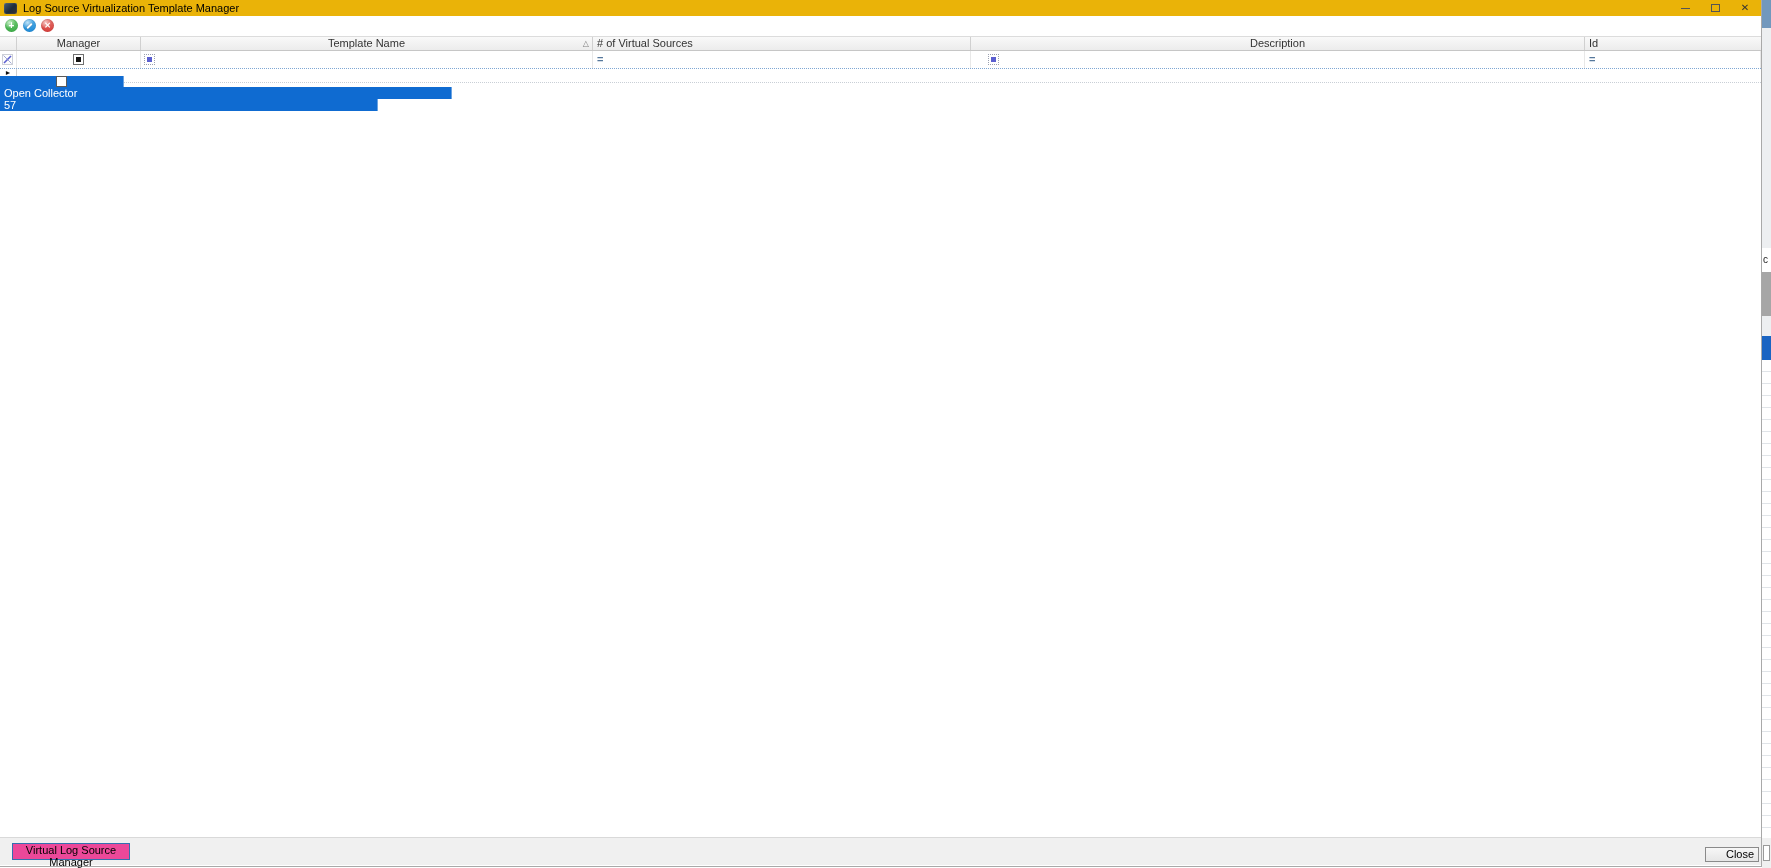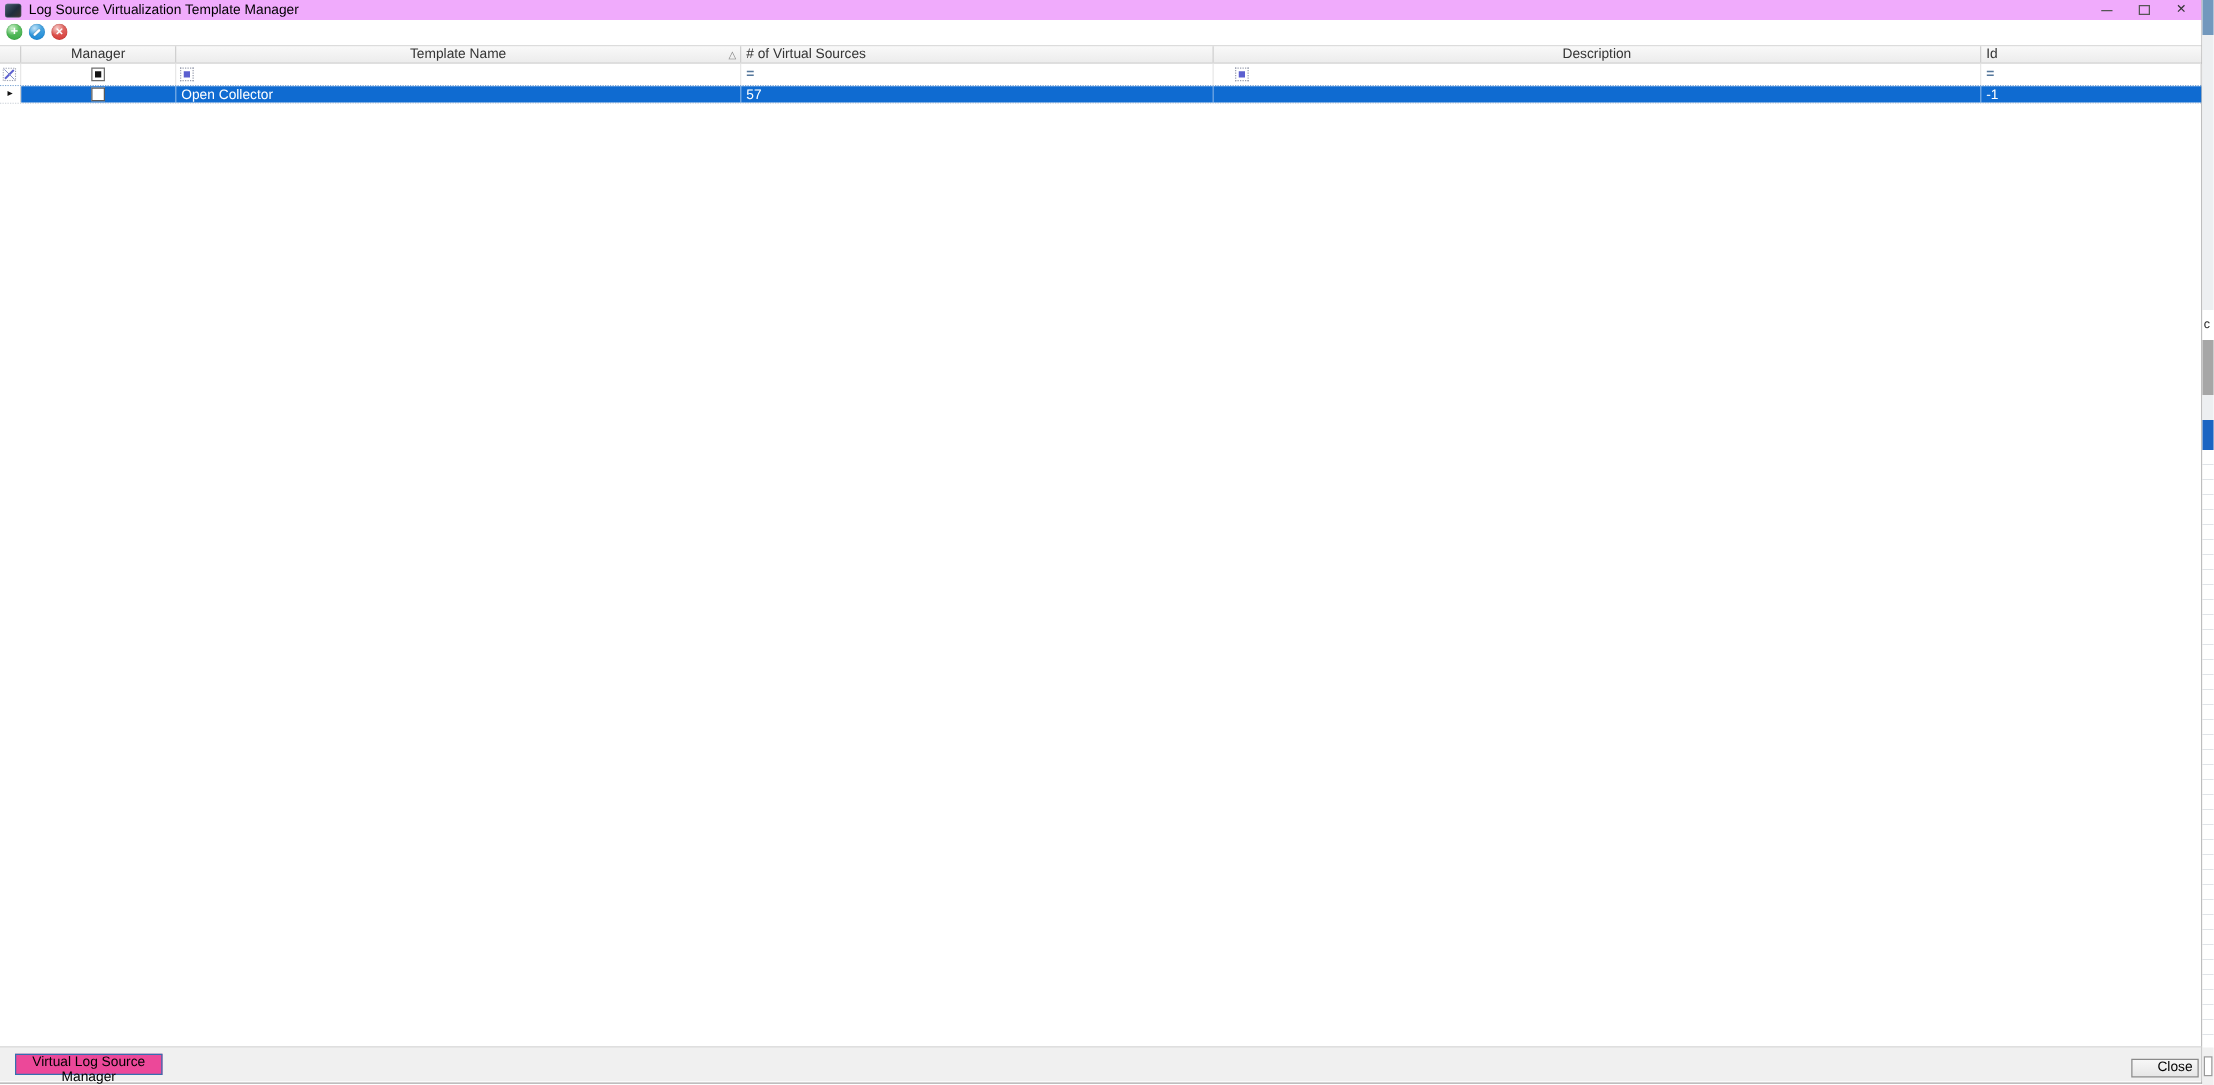--- a/index.html
+++ b/index.html
@@ -12,21 +12,21 @@
   }
   *{margin:0;padding:0;box-sizing:border-box;}
   html,body{width:1771px;height:868px;overflow:hidden;}
   body{position:relative;background:#fff;font-family:"Liberation Sans",sans-serif;font-size:11px;color:#000;}
 
   
   .window{position:absolute;left:0;top:0;width:1762px;height:867px;background:#fff;
           border-right:1px solid #a9a9a9;border-bottom:1px solid #a9a9a9;}
 
   
-  .titlebar{position:relative;height:16px;background:#f0abfc;display:flex;align-items:center;padding-left:4px;}
+  .titlebar{position:relative;height:16px;background:#eab308;display:flex;align-items:center;padding-left:4px;}
   .app-icon{width:13px;height:11px;border-radius:2px;flex:0 0 auto;
             background:linear-gradient(135deg,#4a5e72 0%,#1f2d3c 55%,#3c3430 100%);
             box-shadow:inset 0 0 1px #8fa3b5;}
   .title-text{margin-left:6px;font-size:11px;line-height:16px;color:#000;white-space:nowrap;}
   .win-controls{position:absolute;right:1px;top:0;height:16px;display:flex;}
   .wc{width:30px;height:16px;display:flex;align-items:center;justify-content:center;color:#444;}
   .wc-min-bar{display:block;width:9px;height:1px;background:#555;}
   .wc-max-box{display:block;width:9px;height:8px;border:1px solid #555;background:transparent;}
   .wc-close-glyph{font-size:10px;line-height:10px;color:#333;}
 
@@ -68,21 +68,21 @@
   .cb{width:11px;height:11px;background:#fff;border:1px solid #6f6f6f;
       display:inline-flex;align-items:center;justify-content:center;flex:0 0 auto;}
   .cb.dotted{border:1px dotted #9aa0b0;}
   .cbi{width:5px;height:5px;display:block;}
   .cbi.black{background:#151515;}
   .cbi.blue{background:var(--filter-glyph-blue,#5b5fd0);}
   .ml3{margin-left:3px;} .ml4{margin-left:4px;} .ml17{margin-left:17px;}
   .feq{color:#56789c;font-size:11px;font-weight:bold;line-height:11px;}
   .pencil-filter-icon{display:block;margin-left:2px;}
 
-  .grow{height:14px;border-bottom:1px dotted #c9cfd6;}
+  .grow{height:14px;border-bottom:1px dotted #c9cfd6;flex-direction:column;}
   .grow .ind-cell{background:#fff;border-right:1px solid #d0d0d0;justify-content:center;}
   .grow .rcell{background:var(--selection-blue,#0f6bd1);color:#fff;border-right:1px solid rgba(255,255,255,.38);}
   .grow .rcell.col-id{border-right:none;}
   .grow .rcell span{font-size:11px;line-height:12px;white-space:nowrap;}
   .pad4{padding-left:4px;}
   .row-arrow{font-size:7px;line-height:7px;color:#111;}
   .cb.plain{width:11px;height:11px;background:#fff;border:1px solid #5a5a5a;}
 
   
   .footer{position:absolute;left:0;bottom:1px;width:1761px;height:28px;background:#f0f0f0;border-top:1px solid #d9d9d9;}

